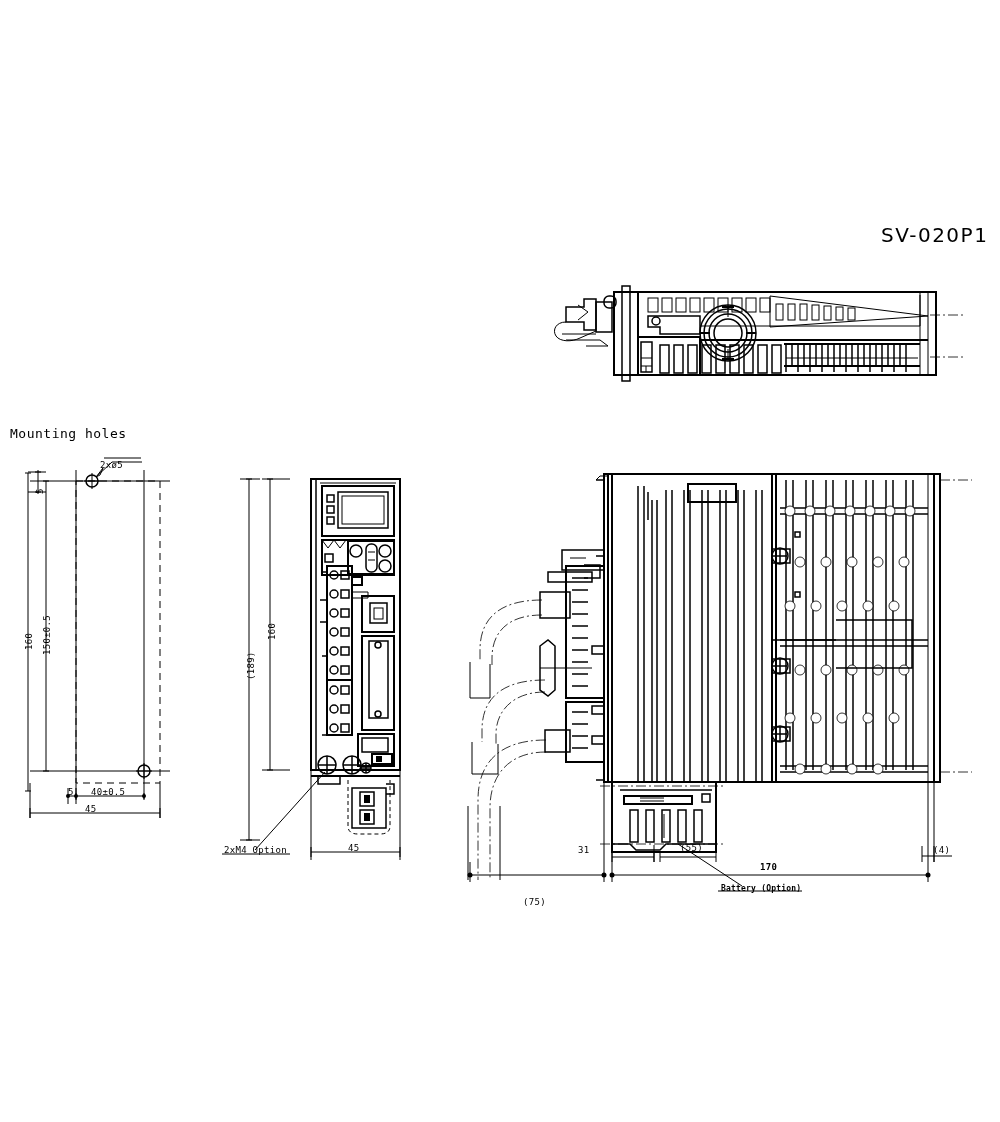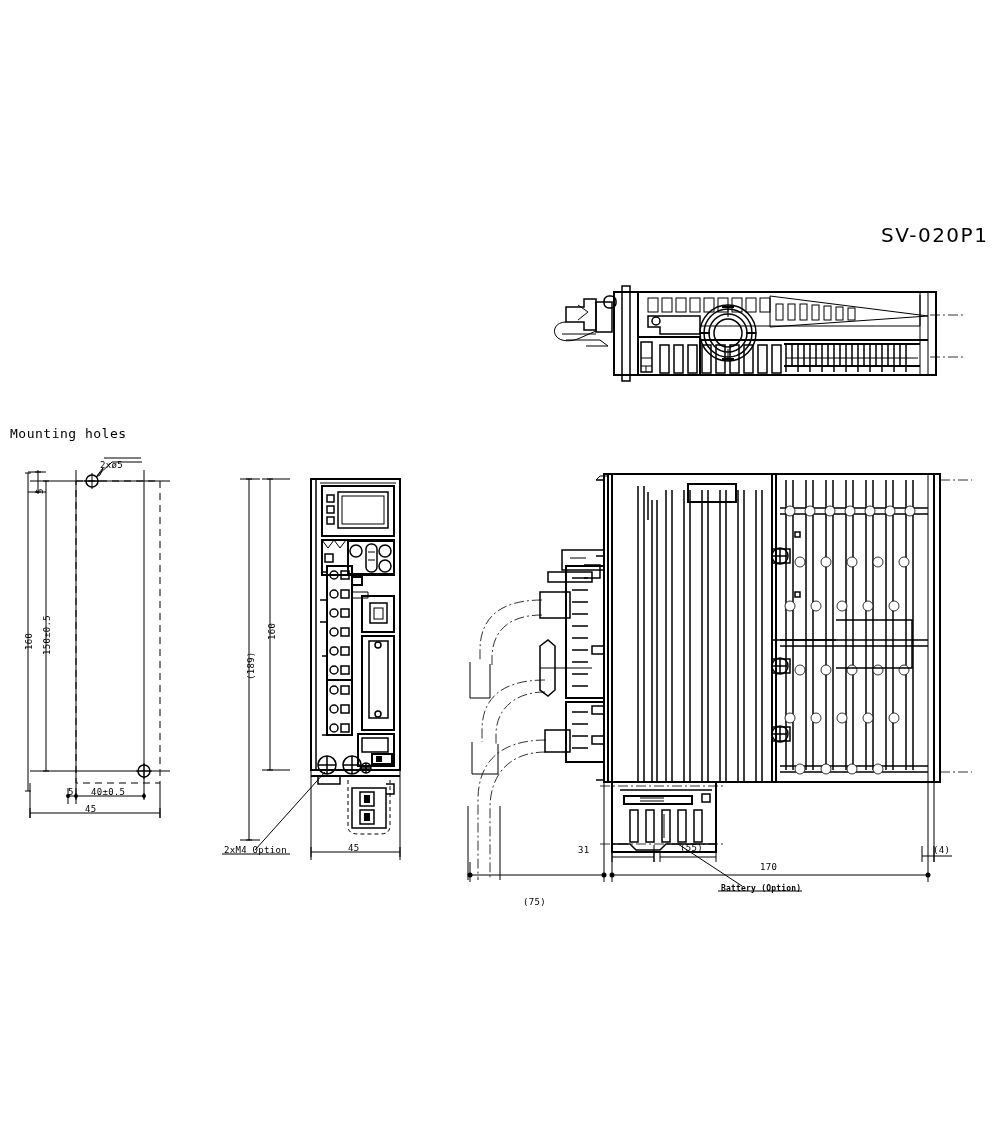--- a/index.html
+++ b/index.html
@@ -460,19 +460,19 @@
 <div class="txt dim" style="left:348px; top:843px;">45</div>
 
 <div class="txt dim" style="left:224px; top:845px;">2xM4  Option</div>
 
 <div class="txt dim" style="left:523px; top:862px;margin-top:35px;">(75)</div>
 
 <div class="txt dim" style="left:578px; top:845px;">31</div>
 
 <div class="txt dim" style="left:645px; top:843px;margin-left:35px;">(55)</div>
 
-<div class="txt dim" style="left:760px; top:862px;">170</div>
+<div class="txt dim" style="left:760px; top:862px;font-weight:bold;">170</div>
 
 <div class="txt dim" style="left:933px; top:845px;">(4)</div>
 
 <div class="txt small" style="left:721px; top:884px;">Battery (Option)</div>
 
 </div>
 
 </body></html>

